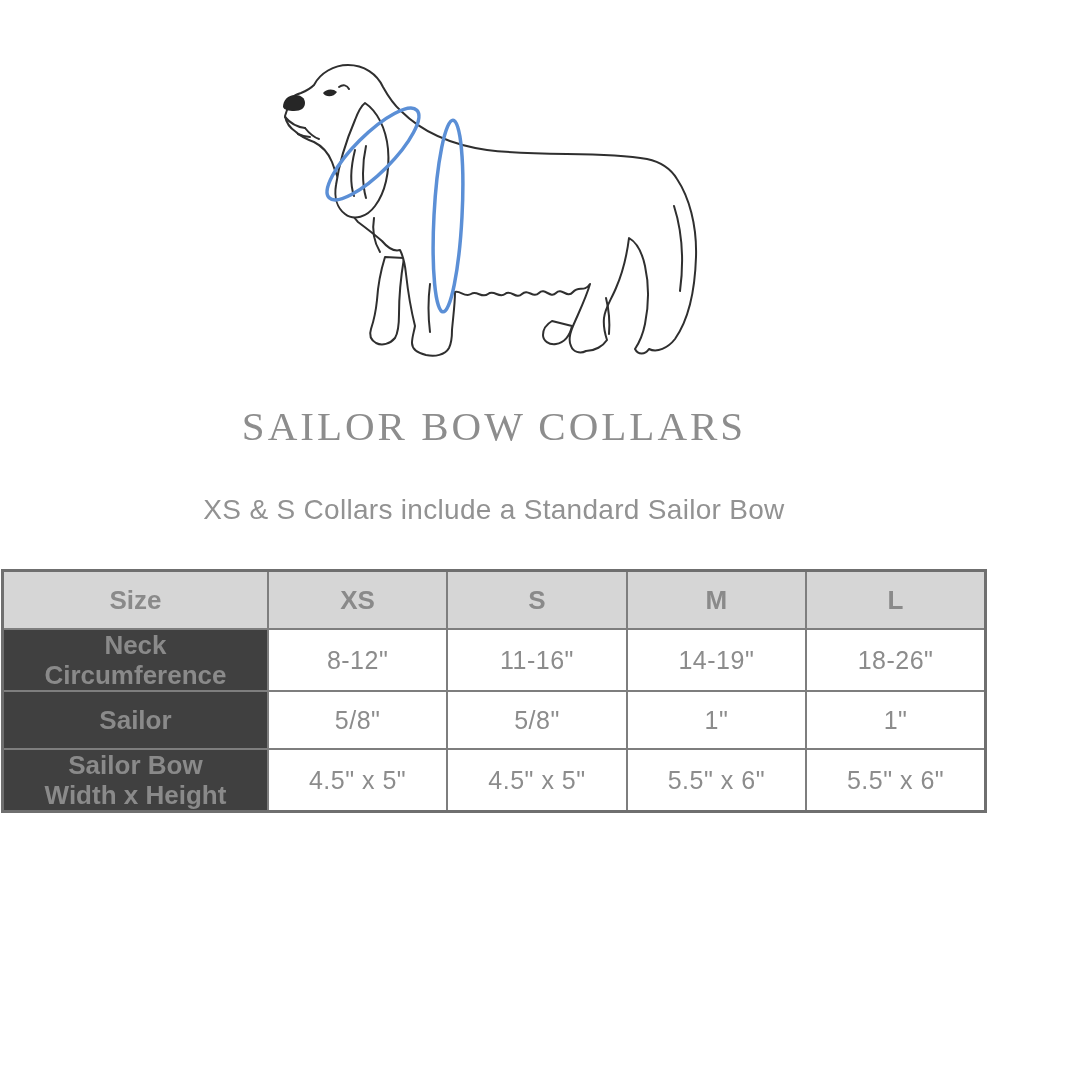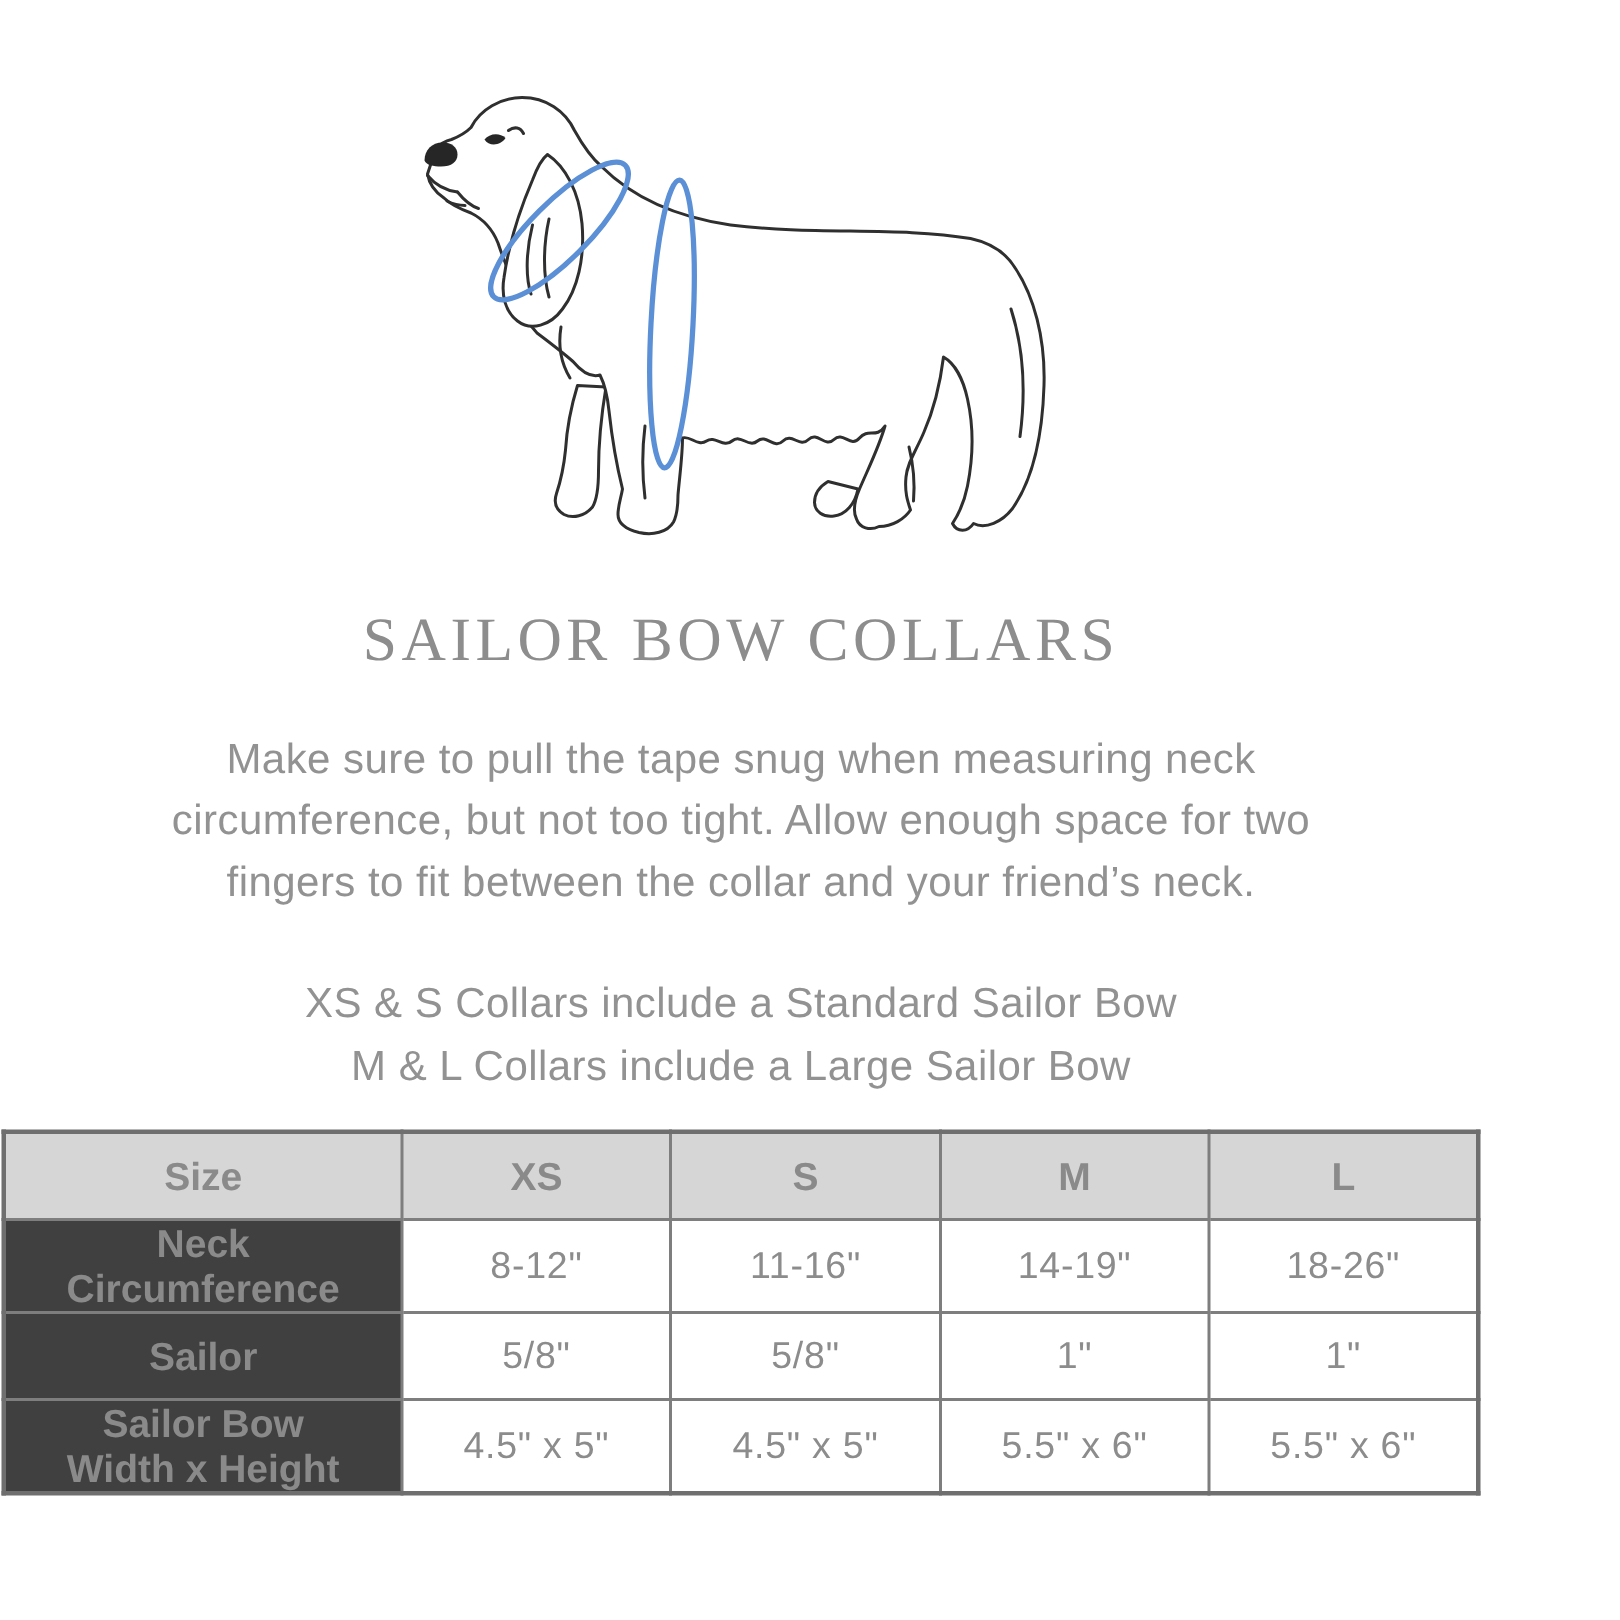--- a/index.html
+++ b/index.html
@@ -57,21 +57,21 @@
     margin-top: 40px;
     text-align: center;
     color: #929292;
     font-size: 28px;
     line-height: 42px;
     letter-spacing: 0.3px;
   }
 
   
   .size-table {
-    margin-top: 21px;
+    margin-top: 38px;
     width: 986px;
     border-collapse: collapse;
     table-layout: fixed;
     border: 3px solid #6f6f6f;
   }
   .size-table th, .size-table td {
     border: 2px solid #7e7e7e;
     text-align: center;
     vertical-align: middle;
     color: #8a8a8a;
@@ -152,29 +152,23 @@
 
       <g stroke="#5b8fd6" stroke-width="3.5" fill="none" stroke-linecap="round">
         <ellipse cx="119" cy="108" rx="62" ry="19" transform="rotate(-45 119 108)"></ellipse>
         <ellipse cx="194" cy="170" rx="14" ry="96" transform="rotate(3 194 170)"></ellipse>
       </g>
     </svg>
   </div>
 
   <div class="title">SAILOR BOW COLLARS</div>
 
-  <div class="intro">
-    <div>Make sure to pull the tape snug when measuring neck</div>
-    <div>circumference, but not too tight. Allow enough space for two</div>
-    <div>fingers to fit between the collar and your friend’s neck.</div>
-  </div>
 
   <div class="notes">
     <div>XS &amp; S Collars include a Standard Sailor Bow</div>
-    <div>M &amp; L Collars include a Large Sailor Bow</div>
   </div>
 
   <table class="size-table">
     <colgroup>
       <col class="c-label">
         <col class="c-size">
         <col class="c-size">
         <col class="c-size">
         <col class="c-size">
     </colgroup>

